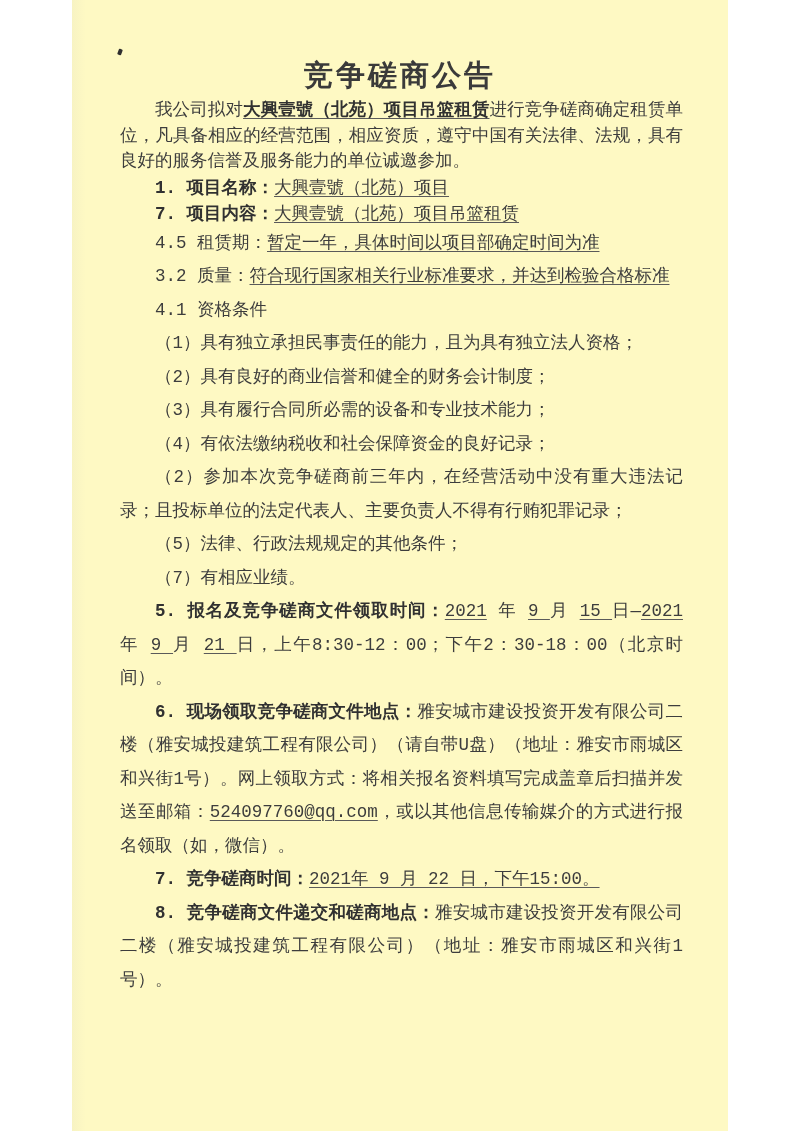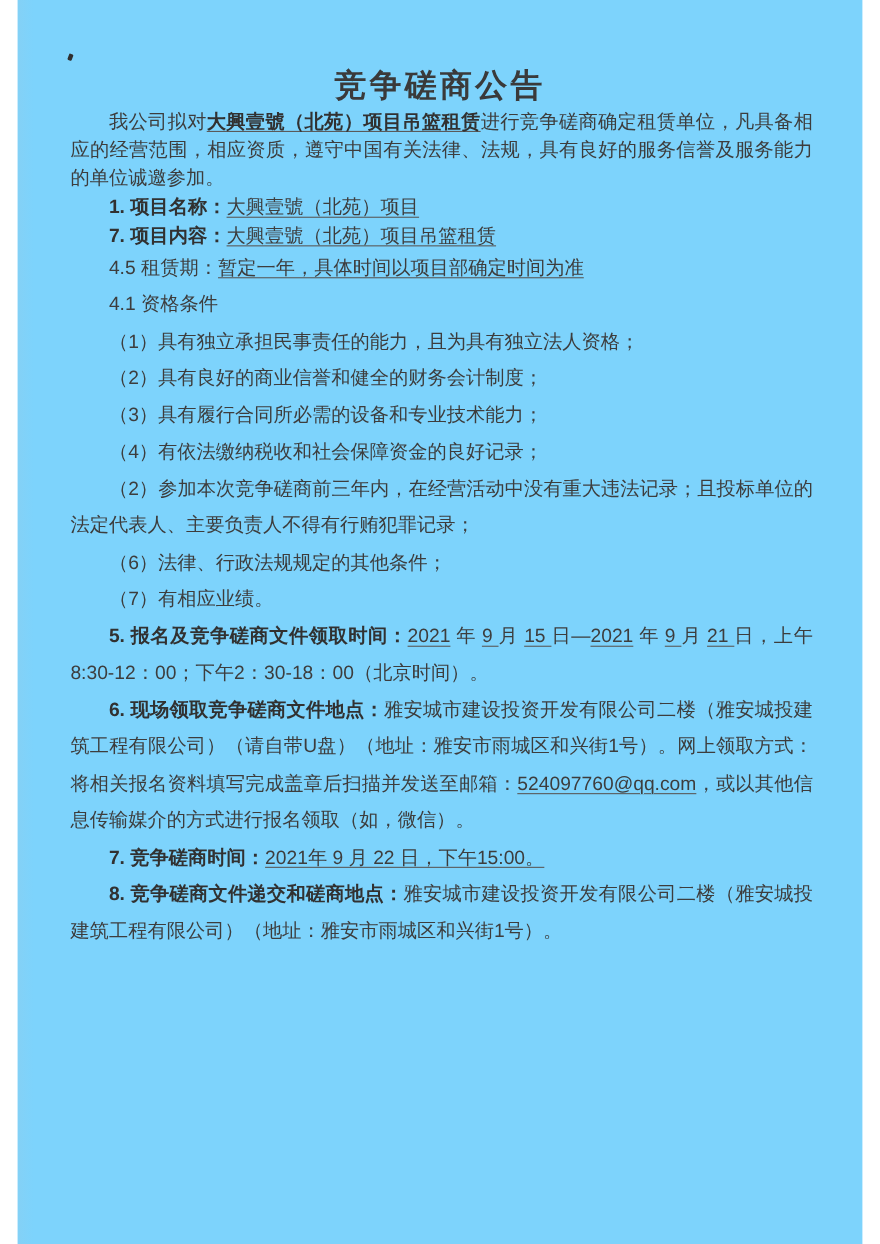--- a/index.html
+++ b/index.html
@@ -1,24 +1,24 @@
 <!DOCTYPE html>
 <html><head>
 <meta charset="utf-8">
 <style>
   * { box-sizing: border-box; }
   html, body { margin: 0; padding: 0; background: #ffffff; }
   .page {
     position: relative;
-    width: 768px;
+    width: 656px;
     height: 1131px;
     margin: 0 auto;
-    background: #7dd3fc;
+    background: #fef9c3;
     overflow: hidden;
-    font-family: Liberation Sans, sans-serif;
+    font-family: Liberation Mono, monospace;
     color: #3d3d3d;
   }
   
   .page::before {
     content: "";
     position: absolute;
     left: 0; top: 0; bottom: 0;
     width: 14px;
     background: linear-gradient(to right, rgba(190,190,190,0.10), rgba(255,255,255,0));
     pointer-events: none;
@@ -59,26 +59,27 @@
 <body>
 
 <div class="page">
   <div class="scan-speck"></div>
   <h1 class="doc-title">竞争磋商公告</h1>
   <div class="doc-body">
       <div class="para intro"><span>我公司拟对</span><span class="b u">大興壹號（北苑）项目吊篮租赁</span><span>进行竞争磋商确定租赁单位，凡具备相应的经营范围，相应资质，遵守中国有关法律、法规，具有良好的服务信誉及服务能力的单位诚邀参加。</span></div>
       <div class="para tight"><span class="b">1. 项目名称：</span><span class="u">大興壹號（北苑）项目</span></div>
       <div class="para tight"><span class="b">7. 项目内容：</span><span class="u">大興壹號（北苑）项目吊篮租赁</span></div>
       <div class="para spread"><span>4.5 租赁期：</span><span class="u">暂定一年，具体时间以项目部确定时间为准</span></div>
+      <div class="para spread"><span>3.2 质量：</span><span class="u">符合现行国家相关行业标准要求，并达到检验合格标准</span></div>
       <div class="para spread"><span>4.1 资格条件</span></div>
       <div class="para spread"><span>（1）具有独立承担民事责任的能力，且为具有独立法人资格；</span></div>
       <div class="para spread"><span>（2）具有良好的商业信誉和健全的财务会计制度；</span></div>
       <div class="para spread"><span>（3）具有履行合同所必需的设备和专业技术能力；</span></div>
       <div class="para spread"><span>（4）有依法缴纳税收和社会保障资金的良好记录；</span></div>
       <div class="para spread"><span>（2）参加本次竞争磋商前三年内，在经营活动中没有重大违法记录；且投标单位的法定代表人、主要负责人不得有行贿犯罪记录；</span></div>
-      <div class="para spread"><span>（6）法律、行政法规规定的其他条件；</span></div>
+      <div class="para spread"><span>（5）法律、行政法规规定的其他条件；</span></div>
       <div class="para spread"><span>（7）有相应业绩。</span></div>
       <div class="para spread"><span class="b">5. 报名及竞争磋商文件领取时间：</span><span class="u">2021</span><span> 年 </span><span class="u"> 9 </span><span> 月 </span><span class="u"> 15 </span><span> 日—</span><span class="u">2021</span><span> 年 </span><span class="u"> 9 </span><span> 月 </span><span class="u"> 21 </span><span> 日，上午8:30-12：00；下午2：30-18：00（北京时间）。</span></div>
       <div class="para spread"><span class="b">6. 现场领取竞争磋商文件地点：</span><span>雅安城市建设投资开发有限公司二楼（雅安城投建筑工程有限公司）（请自带U盘）（地址：雅安市雨城区和兴街1号）。网上领取方式：将相关报名资料填写完成盖章后扫描并发送至邮箱：</span><span class="u">524097760@qq.com</span><span>，或以其他信息传输媒介的方式进行报名领取（如，微信）。</span></div>
       <div class="para spread"><span class="b">7. 竞争磋商时间：</span><span class="u">2021年  9 月 22 日，下午15:00。</span></div>
       <div class="para spread"><span class="b">8. 竞争磋商文件递交和磋商地点：</span><span>雅安城市建设投资开发有限公司二楼（雅安城投建筑工程有限公司）（地址：雅安市雨城区和兴街1号）。</span></div>
     </div>
 </div>
 
 </body></html>

